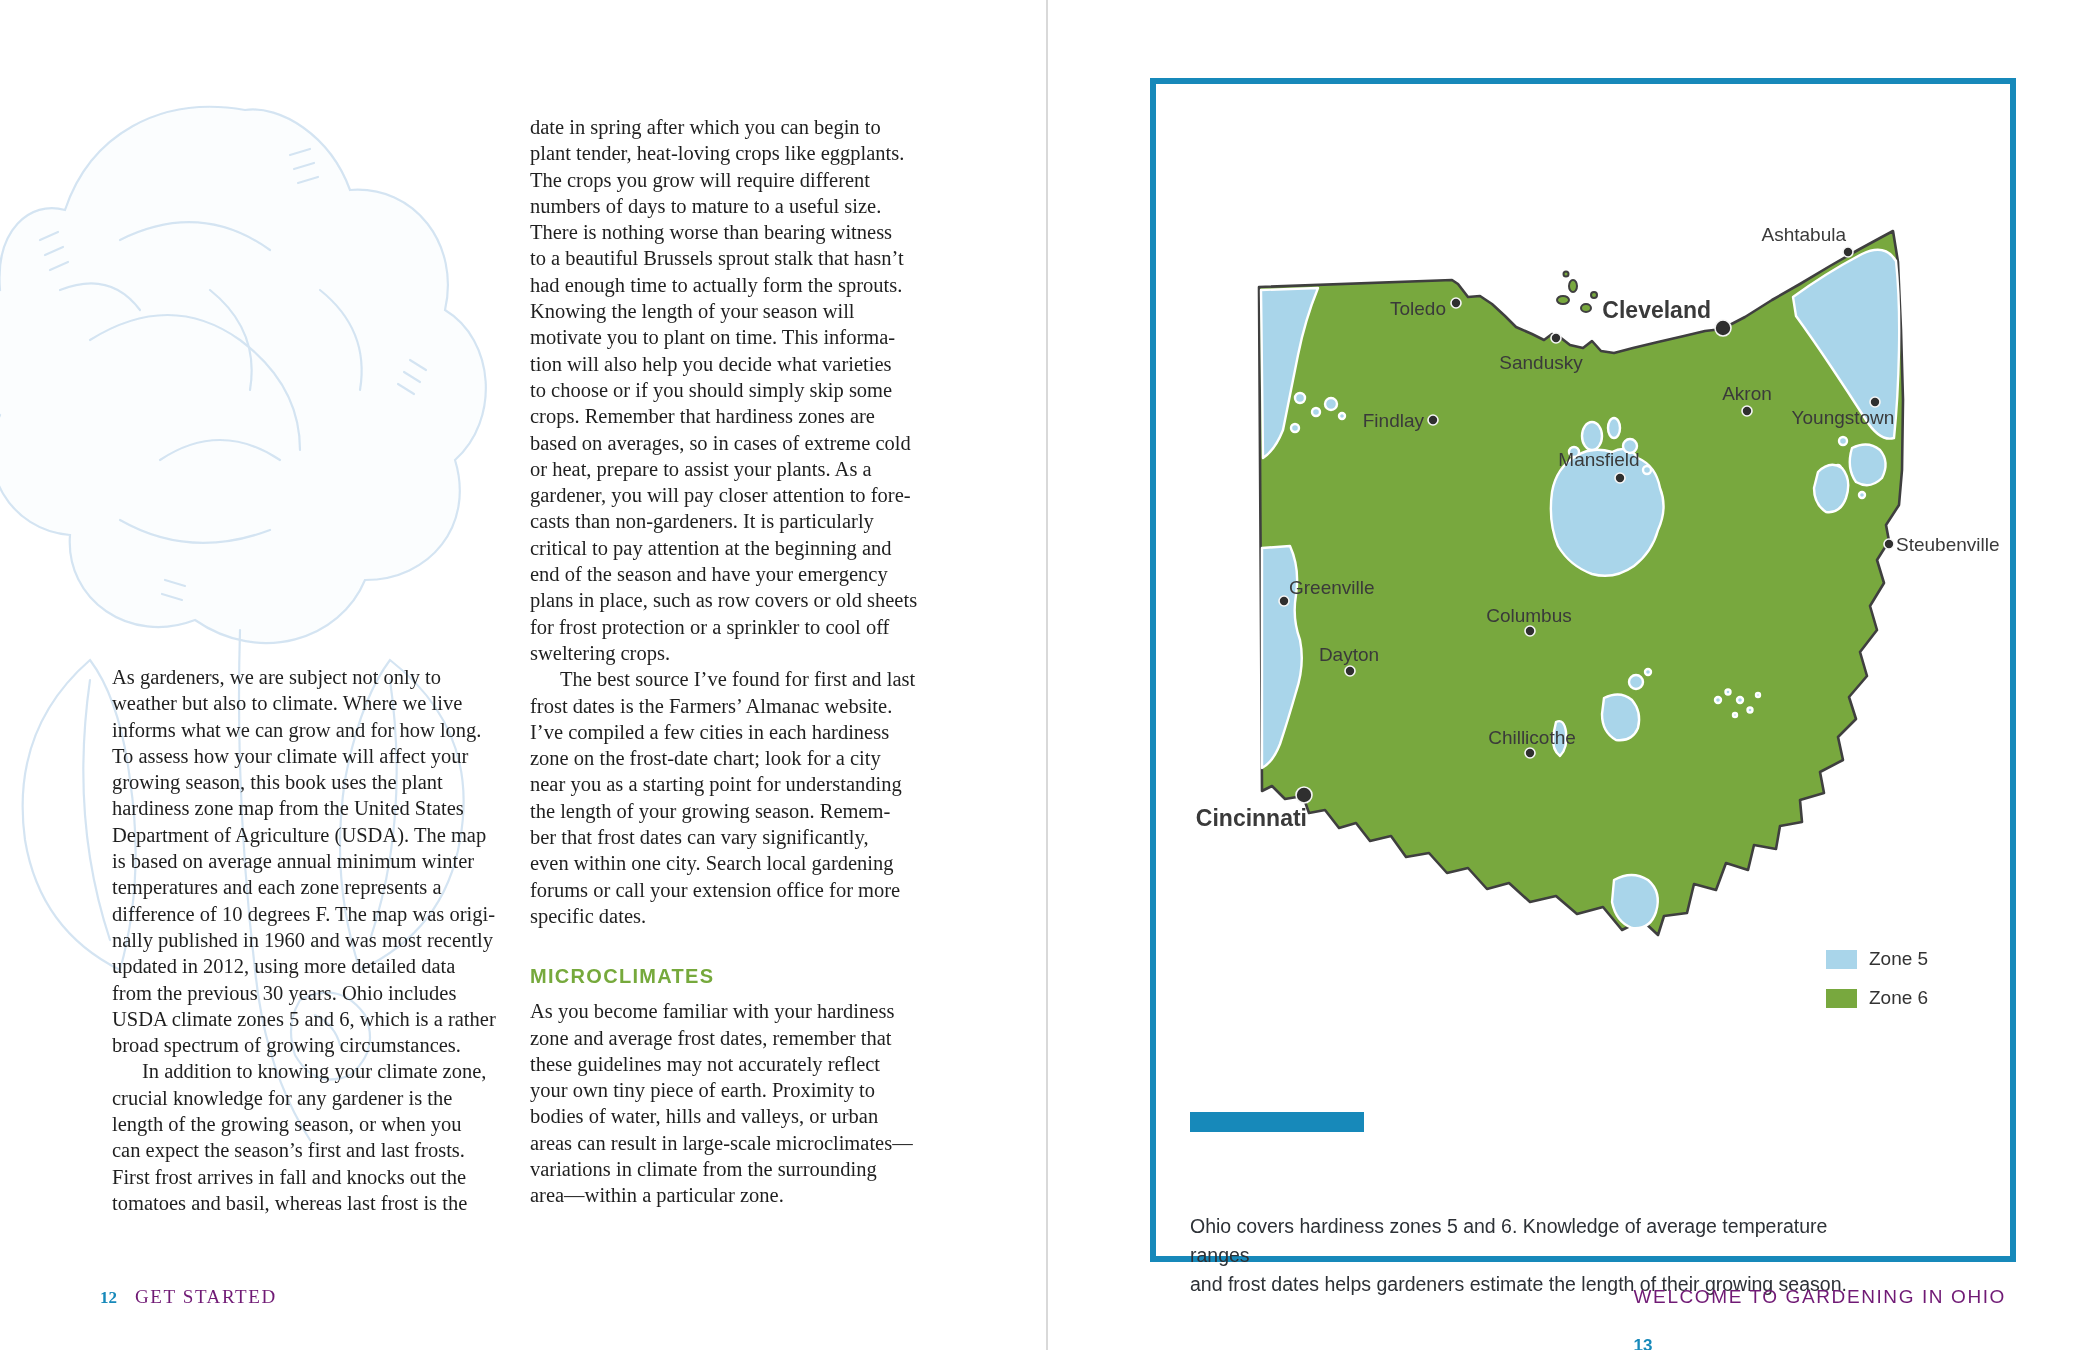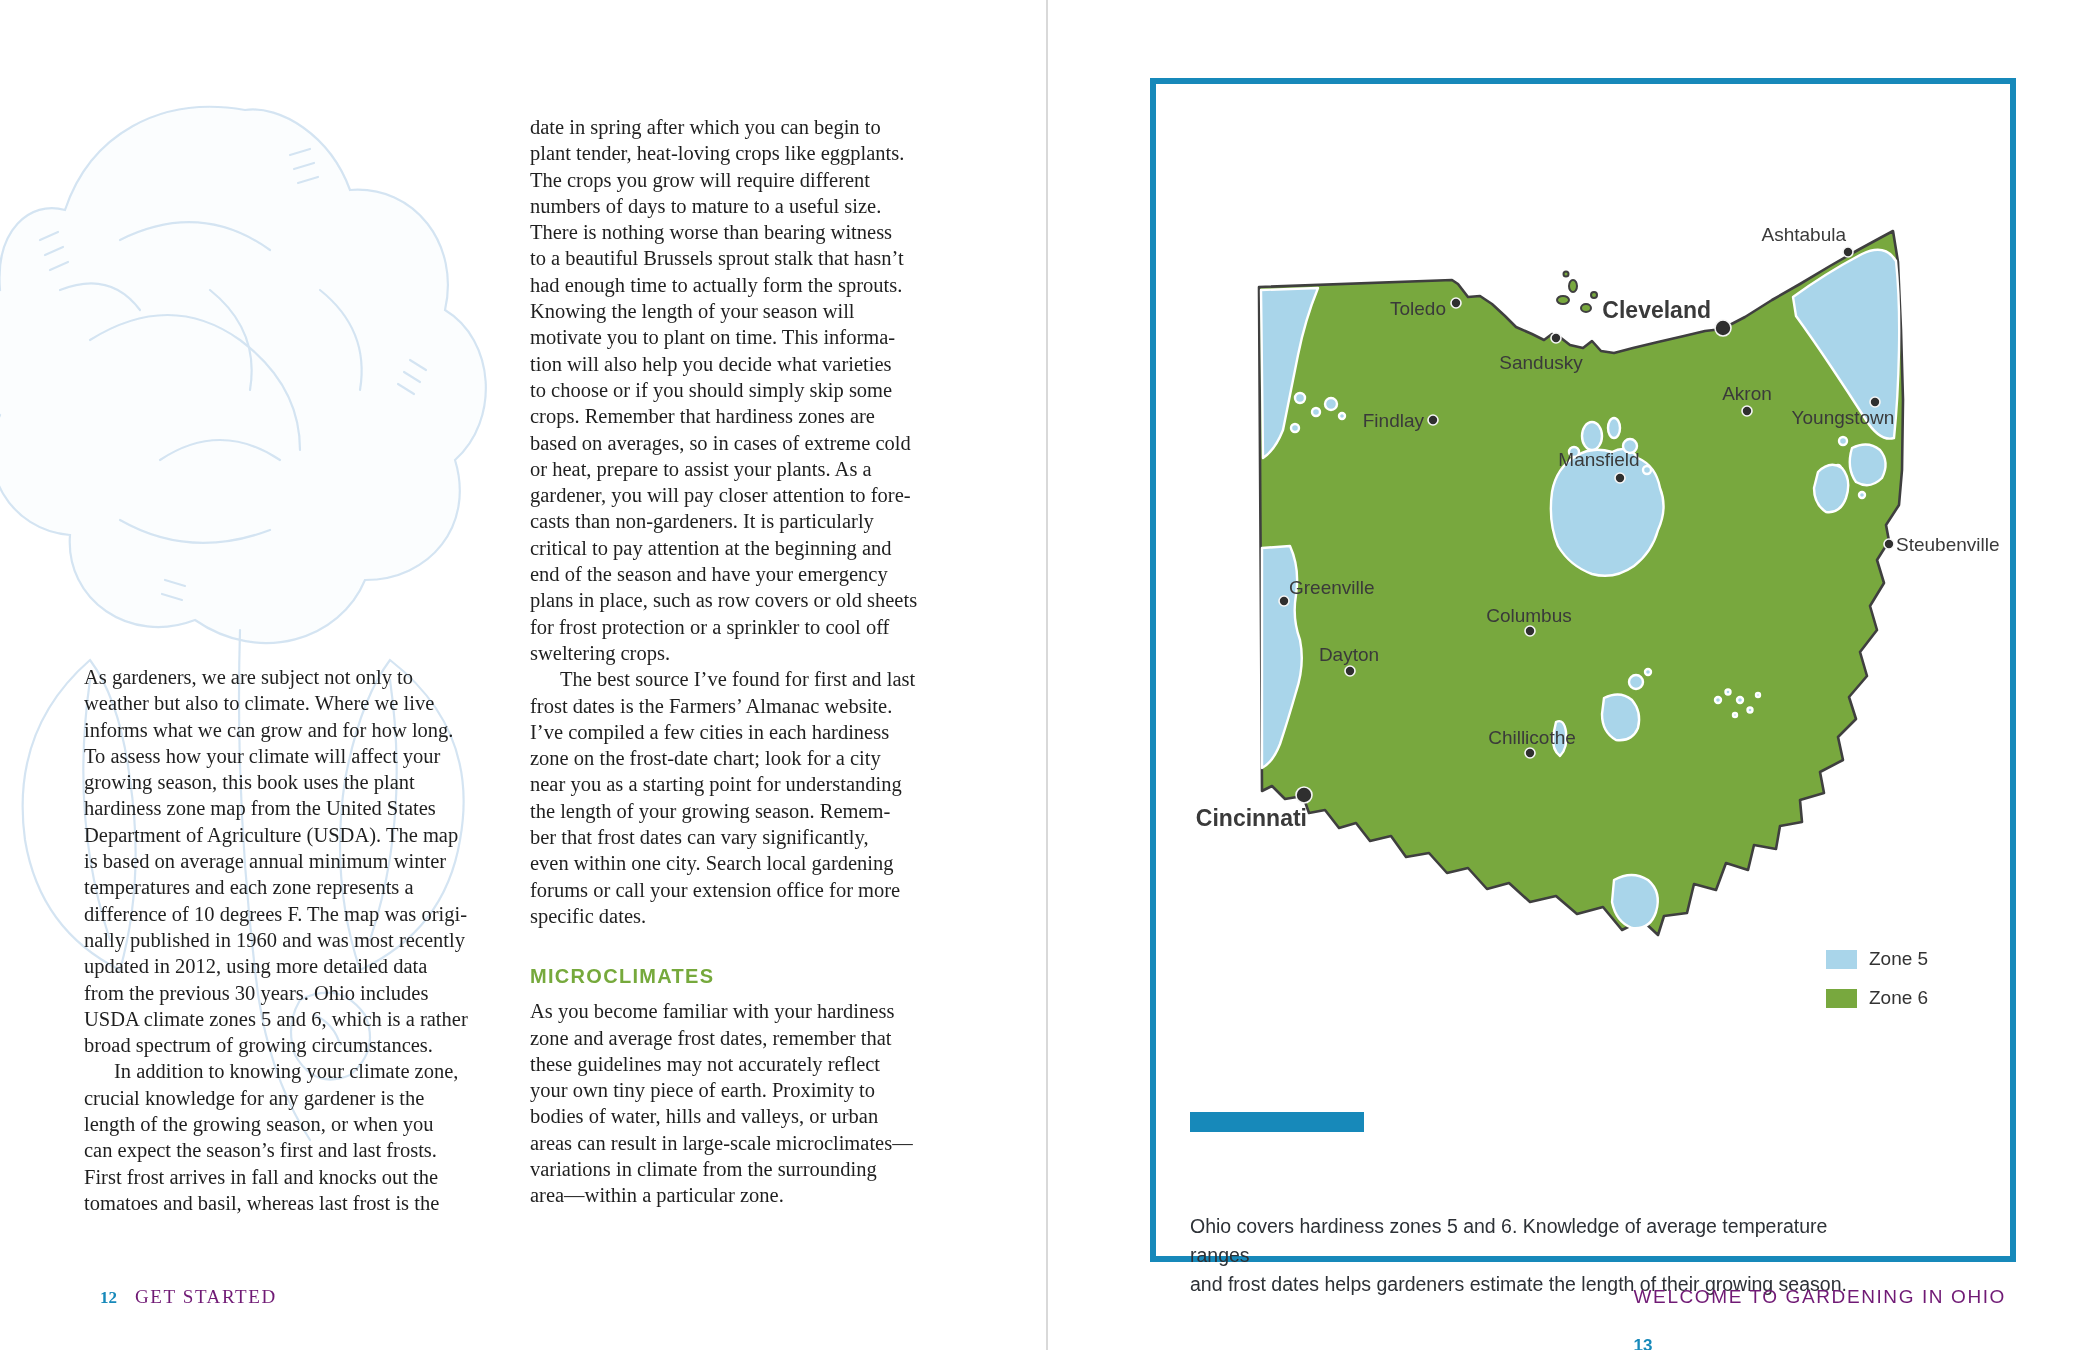--- a/index.html
+++ b/index.html
@@ -7,21 +7,21 @@
           font-family:"Liberation Sans",sans-serif;color:#1e1e1e;}
   .divider{position:absolute;left:1046px;top:0;width:2px;height:1350px;background:#d9d9d9;}
 
   
   #floral{position:absolute;left:-30px;top:40px;width:570px;height:1120px;opacity:.8;}
   .serif{font-family:"Liberation Serif","DejaVu Serif",serif;font-size:20.5px;line-height:26.3px;
          color:#1f1f1f;white-space:pre-line;}
   .indent{text-indent:30px;}
   #headline{position:absolute;left:100px;top:572px;font-size:38px;line-height:43px;font-weight:bold;
             color:#1789ba;letter-spacing:-.2px;white-space:pre-line;z-index:2;}
-  #col1{position:absolute;left:84px;top:664px;width:440px;z-index:2;}
+  #col1{position:absolute;left:112px;top:664px;width:440px;z-index:2;}
   #col2{position:absolute;left:530px;top:114px;width:445px;z-index:2;}
   #micro-head{margin-top:36px;margin-bottom:10px;font-size:20px;font-weight:bold;color:#76a93c;
               letter-spacing:1.3px;font-family:"Liberation Sans",sans-serif;}
   .footer{position:absolute;top:1286px;display:flex;align-items:baseline;gap:18px;z-index:3;}
   .footer .pnum{font-size:17px;font-weight:bold;color:#1789ba;}
   .footer .sect{font-size:19px;letter-spacing:1.6px;color:#701a75;}
   #footer-left{left:100px;font-family:Liberation Serif, serif;}
   #footer-right{right:94px;gap:28px;flex-direction:column;}
 
   

